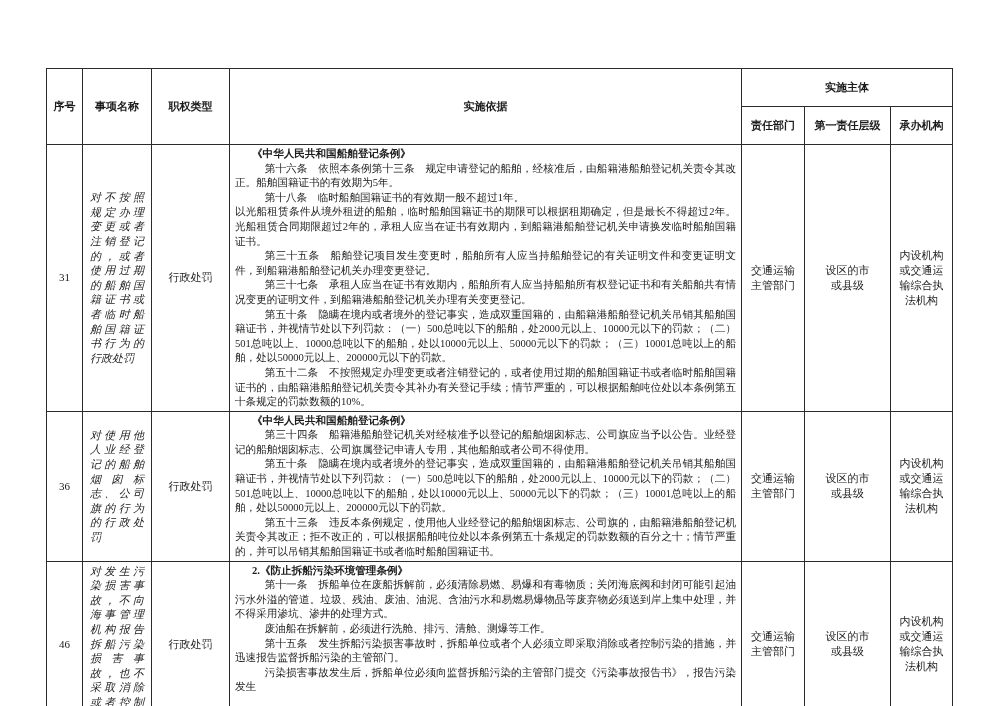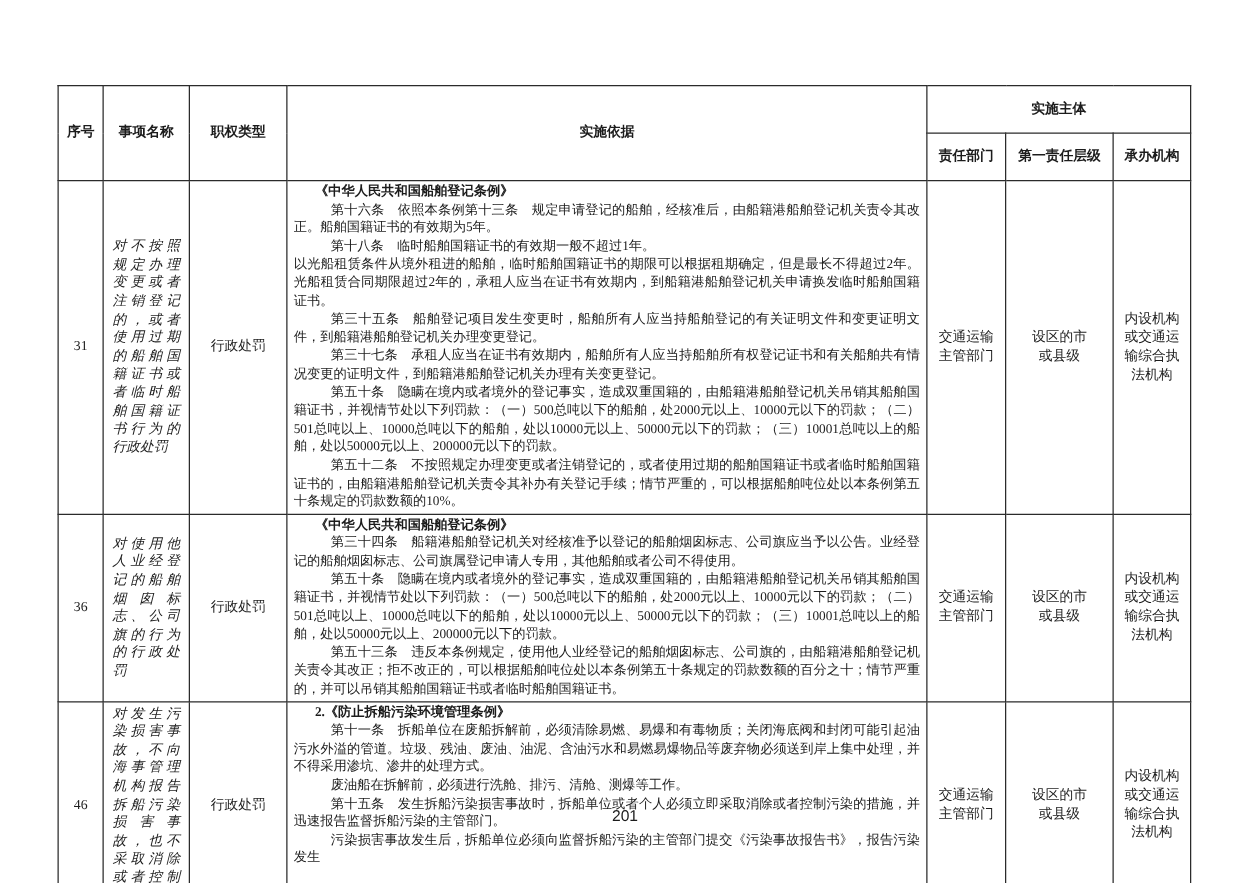--- a/index.html
+++ b/index.html
@@ -101,14 +101,13 @@
           <p class="law-para">废油船在拆解前，必须进行洗舱、排污、清舱、测爆等工作。</p>
           <p class="law-para">第十五条　发生拆船污染损害事故时，拆船单位或者个人必须立即采取消除或者控制污染的措施，并迅速报告监督拆船污染的主管部门。</p>
           <p class="law-para">污染损害事故发生后，拆船单位必须向监督拆船污染的主管部门提交《污染事故报告书》，报告污染发生</p>
         </td>
         <td class="cell-c cell-dept">交通运输主管部门</td>
         <td class="cell-c cell-level">设区的市或县级</td>
         <td class="cell-c cell-agency">内设机构或交通运输综合执法机构</td>
       </tr>
     </tbody>
   </table>
-  <div class="pageno">201</div>
 </div>
 
 </body></html>

